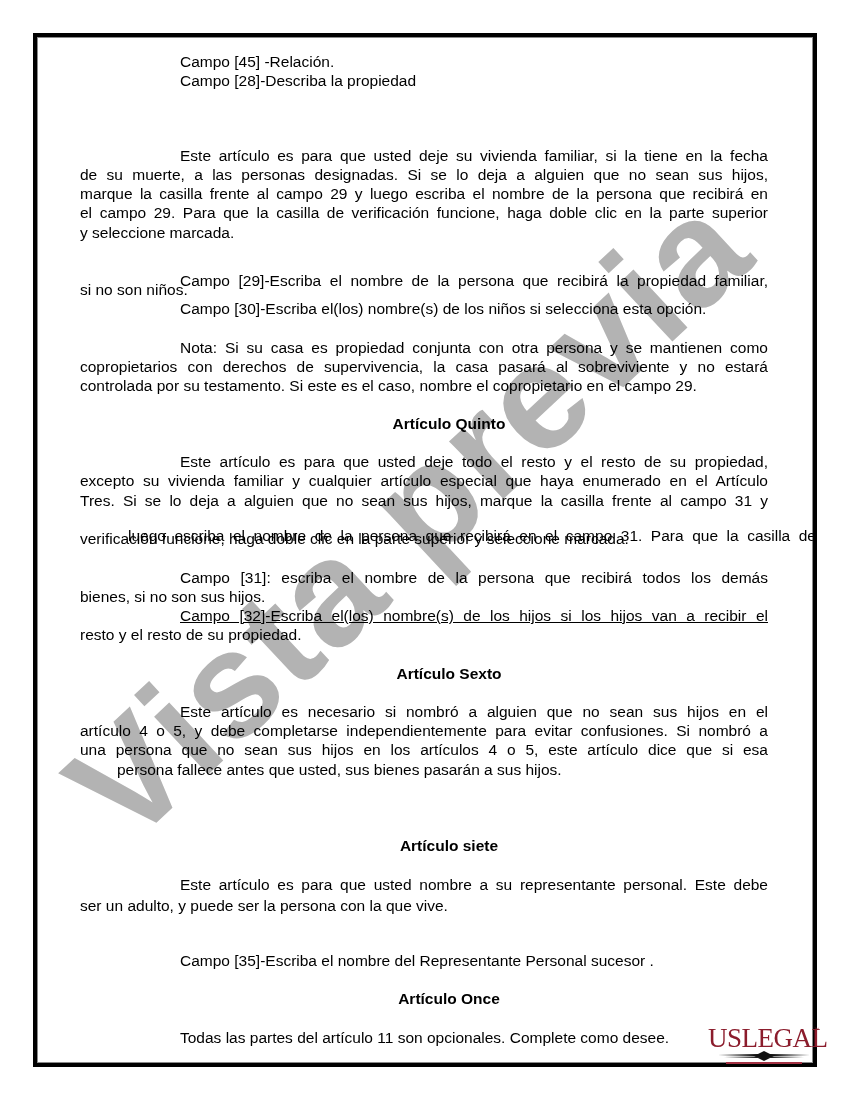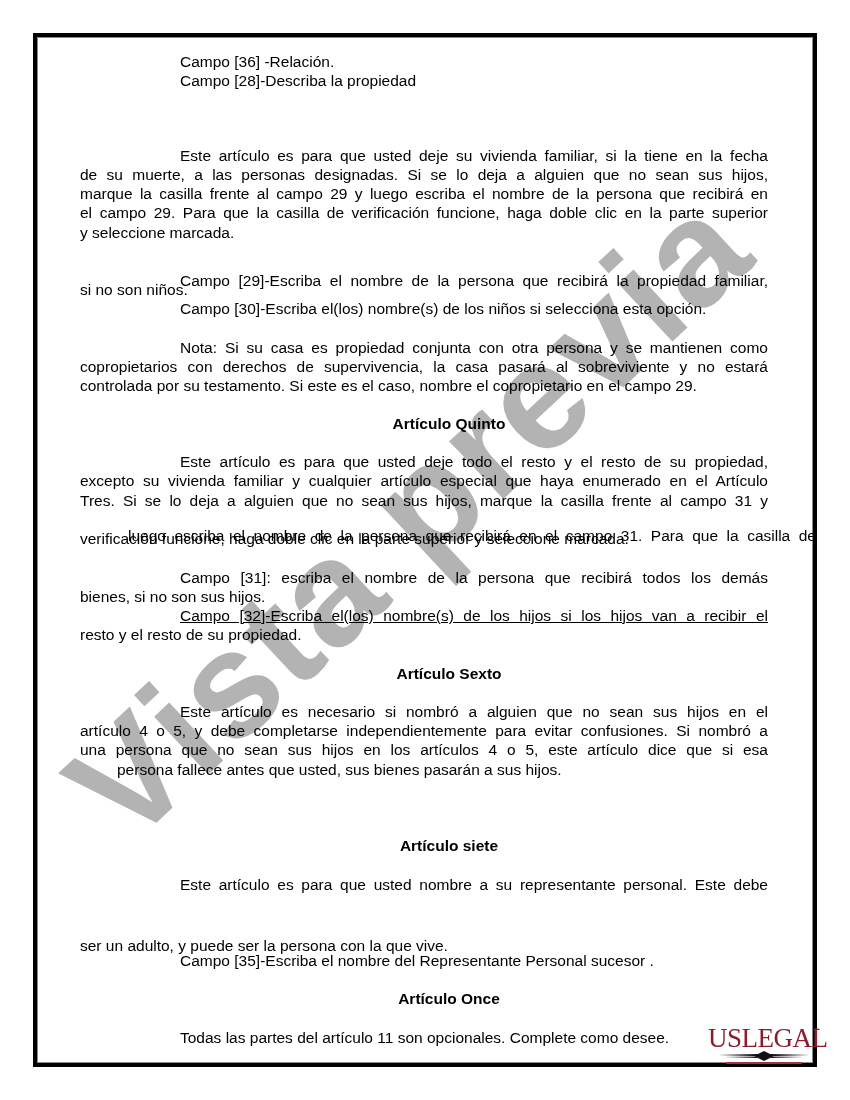--- a/index.html
+++ b/index.html
@@ -28,21 +28,21 @@
 </style>
 </head>
 <body>
 
 <div class="frame-outer"></div>
 <div class="frame-inner"></div>
 
 <div class="watermark">Vista previa</div>
 
 <div class="content" id="content">
-    <div class="line ind" style="top: 52px;">Campo [36]   -Relación.</div>
+    <div class="line ind" style="top: 52px;">Campo [45]   -Relación.</div>
     <div class="line ind" style="top: 71px;">Campo [28]-Describa la propiedad</div>
     <div class="line ind-full" style="top: 146px;">Este artículo es para que usted deje su vivienda familiar, si la tiene en la fecha</div>
     <div class="line full" style="top: 165px;">de su muerte, a las personas designadas. Si se lo deja a alguien que no sean sus hijos,</div>
     <div class="line full" style="top: 184px;">marque la casilla frente al campo 29 y luego escriba el nombre de la persona que recibirá en</div>
     <div class="line full" style="top: 203px;">el campo 29. Para que la casilla de verificación funcione, haga doble clic en la parte superior</div>
     <div class="line left" style="top: 223px;">y seleccione marcada.</div>
     <div class="line ind-full" style="top: 271px;">Campo [29]-Escriba el nombre de la persona que recibirá la propiedad familiar,</div>
     <div class="line left" style="top: 280px;">si no son niños.</div>
     <div class="line ind" style="top: 299px;">Campo [30]-Escriba el(los) nombre(s) de los niños si selecciona esta opción.</div>
     <div class="line ind-full" style="top: 338px;">Nota: Si su casa es propiedad conjunta con otra persona y se mantienen como</div>
@@ -58,21 +58,21 @@
     <div class="line left" style="top: 587px;">bienes, si no son sus hijos.</div>
     <div class="line ind-full" style="top: 606px; text-decoration: underline;">Campo [32]-Escriba el(los) nombre(s) de los hijos si los hijos van a recibir el</div>
     <div class="line left" style="top: 625px;">resto y el resto de su propiedad.</div>
     <div class="line heading" style="top: 664px;">Artículo Sexto</div>
     <div class="line ind-full" style="top: 702px;">Este artículo es necesario si nombró a alguien que no sean sus hijos en el</div>
     <div class="line full" style="top: 721px;">artículo 4 o 5, y debe completarse independientemente para evitar confusiones. Si nombró a</div>
     <div class="line full" style="top: 740px;">una persona que no sean sus hijos en los artículos 4 o 5, este artículo dice que si esa</div>
     <div class="line left" style="top: 760px; margin-left: 37px;">persona fallece antes que usted, sus bienes pasarán a sus hijos.</div>
     <div class="line ind-full" style="top: 875px;">Este artículo es para que usted nombre a su representante personal. Este debe</div>
     <div class="line heading" style="top: 836px;">Artículo siete</div>
-    <div class="line left" style="top: 936px;">ser un adulto, y puede ser la persona con la que vive.</div>
+    <div class="line left" style="top: 896px;">ser un adulto, y puede ser la persona con la que vive.</div>
     <div class="line ind" style="top: 951px;">Campo [35]-Escriba el nombre del Representante Personal sucesor .</div>
     <div class="line heading" style="top: 989px;">Artículo Once</div>
     <div class="line ind" style="top: 1028px;">Todas las partes del artículo 11 son opcionales. Complete como desee.</div>
   </div>
 
 <div class="logo">
   <span class="logo-text">USLEGAL</span>
   <span class="logo-tm">™</span>
   <svg class="logo-wings" viewBox="0 0 92 10">
     <path d="M0 4 L40 3 L44 1 L46 0 L48 1 L52 3 L92 4 L56 5 L50 8 L46 10 L42 8 L36 5 Z" fill="#111"></path>

